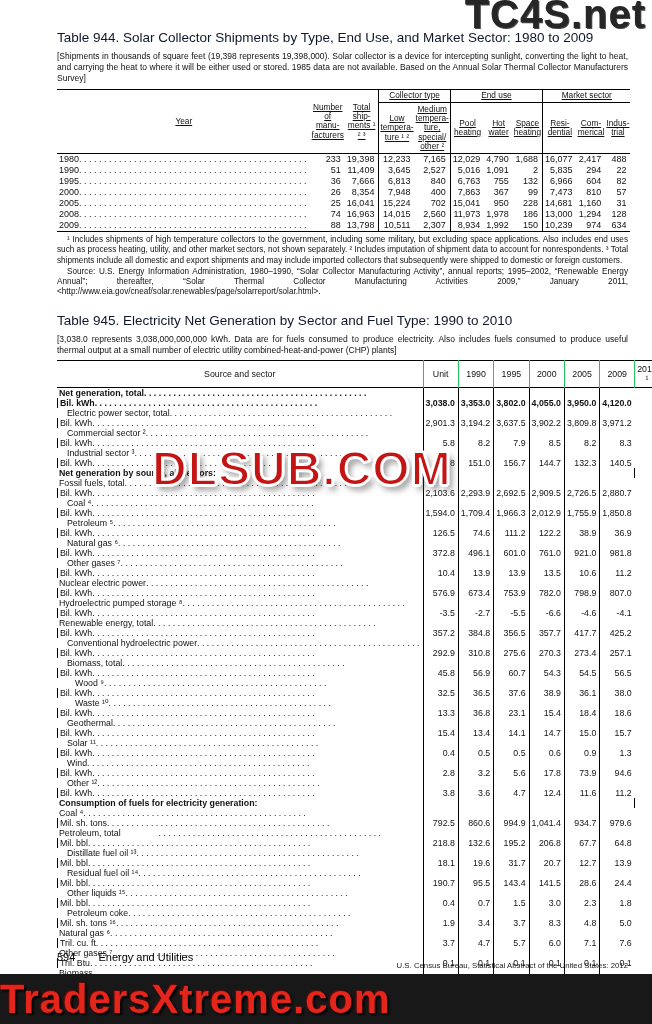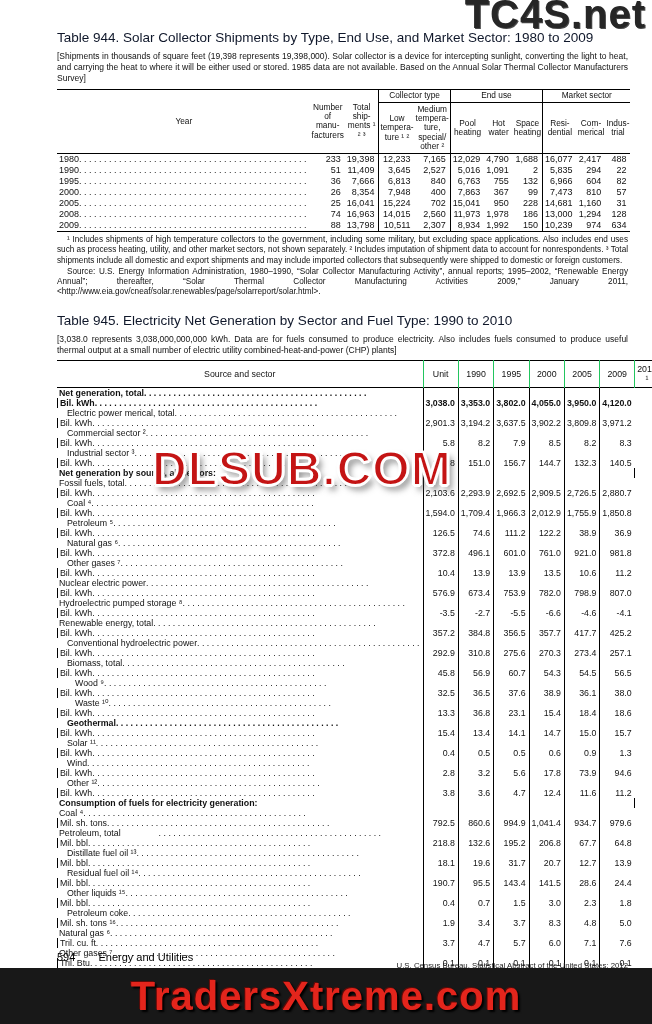--- a/index.html
+++ b/index.html
@@ -18,41 +18,41 @@
     font-size:40px;font-weight:800;letter-spacing:1px;color:#262626;
     text-shadow:1px 1px 0 #4a4a4a;
   }
   .wm-mid{
     position:absolute;top:441px;left:152px;z-index:6;
     font-size:48px;font-weight:900;letter-spacing:1px;color:#c41414;
     -webkit-text-stroke:2px #ffffff;
     text-shadow:-2px 0 0 #fff,2px 0 0 #fff,0 -2px 0 #fff,0 2px 0 #fff,4px 5px 6px rgba(70,70,70,.6);
   }
   .wm-bar{
-    position:absolute;left:0;right:0;bottom:0;height:56px;z-index:7;
-    background:#181818;display:flex;align-items:center;justify-content:center;
+    position:absolute;left:0;right:0;bottom:0;height:50px;z-index:7;
+    background:#181818;display:flex;align-items:center;
   }
   .wm-bar .wm-bot{
     font-size:40px;font-weight:900;letter-spacing:1px;color:#e3251c;
     text-shadow:2px 2px 2px #000, -1px -1px 0 #5e0b08;
   }
 
   
   .t-title{font-size:13.5px;font-weight:normal;line-height:1.18;margin:0 0 5px 0;color:#0f172a;}
   .headnote{font-size:8.5px;line-height:1.28;text-align:justify;margin:0 0 5px 0;}
   .footnote{font-size:8.2px;line-height:1.25;text-align:justify;margin:3px 0 0 0;text-indent:10px;}
   .src{margin-top:1px;}
 
   
   table{border-collapse:collapse;width:100%;}
   .t944{border-top:1.5px solid #000;border-bottom:1px solid #000;font-size:9px;margin-top:2px;}
   .t944 thead{border-bottom:1px solid #000;}
   .t944 th{
     font-weight:normal;font-size:8.3px;line-height:1.12;text-align:center;
-    vertical-align:middle;white-space:pre-line;padding:2px 1px;
+    vertical-align:middle;white-space:pre-line;padding:2px 1px;text-decoration:underline;
   }
   .t944 th.grp{border-bottom:1px solid #000;padding:1px 0 2px 0;}
   .t944 td{padding:0 4px 0 2px;line-height:11px;font-size:9px;}
   .t944 td.num{text-align:right;}
   .gb{border-left:1px solid #000;}
 
   
   .t945{border-top:1.5px solid #000;border-bottom:1px solid #000;font-size:8.8px;margin-top:3px;}
   .t945 thead{border-bottom:1px solid #000;}
   .t945 th{font-weight:normal;font-size:8.8px;text-align:center;padding:3px 2px;border-left:1px solid #22c55e;}
@@ -294,21 +294,21 @@
               </td>
               <td class="num">3,038.0</td>
               <td class="num">3,353.0</td>
               <td class="num">3,802.0</td>
               <td class="num">4,055.0</td>
               <td class="num">3,950.0</td>
               <td class="num">4,120.0</td>
             </tr>
             <tr>
               <td class="lbl lead" style="padding-left: 10px;">
-                <span class="lt">Electric power merical, total</span>
+                <span class="lt">Electric power sector, total</span>
                 <span class="dots"></span>
               </td>
               <td class="unit lead">
                 <span class="lt">Bil. kWh</span>
                 <span class="dots"></span>
               </td>
               <td class="num">2,901.3</td>
               <td class="num">3,194.2</td>
               <td class="num">3,637.5</td>
               <td class="num">3,902.2</td>
@@ -543,21 +543,21 @@
                 <span class="dots"></span>
               </td>
               <td class="num">13.3</td>
               <td class="num">36.8</td>
               <td class="num">23.1</td>
               <td class="num">15.4</td>
               <td class="num">18.4</td>
               <td class="num">18.6</td>
             </tr>
             <tr>
-              <td class="lbl lead" style="padding-left: 10px; font-weight: bold;">
+              <td class="lbl lead" style="padding-left: 10px;">
                 <span class="lt">Geothermal</span>
                 <span class="dots"></span>
               </td>
               <td class="unit lead">
                 <span class="lt">Bil. kWh</span>
                 <span class="dots"></span>
               </td>
               <td class="num">15.4</td>
               <td class="num">13.4</td>
               <td class="num">14.1</td>

